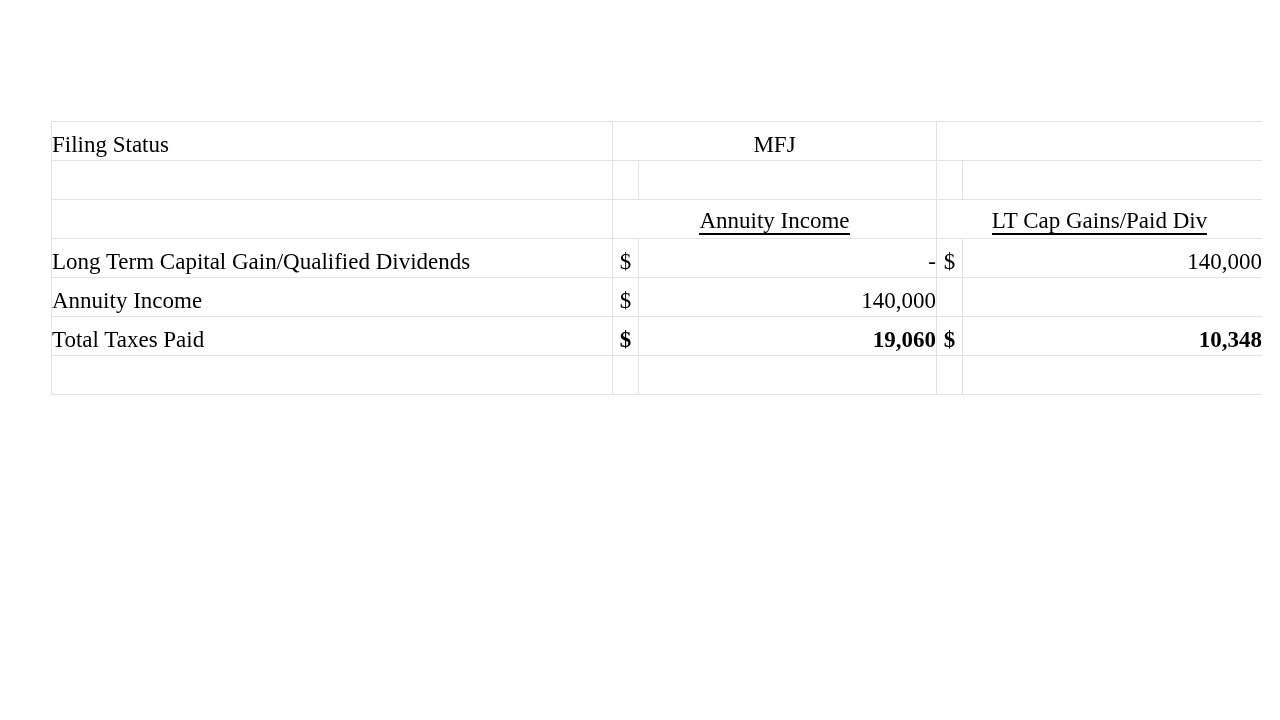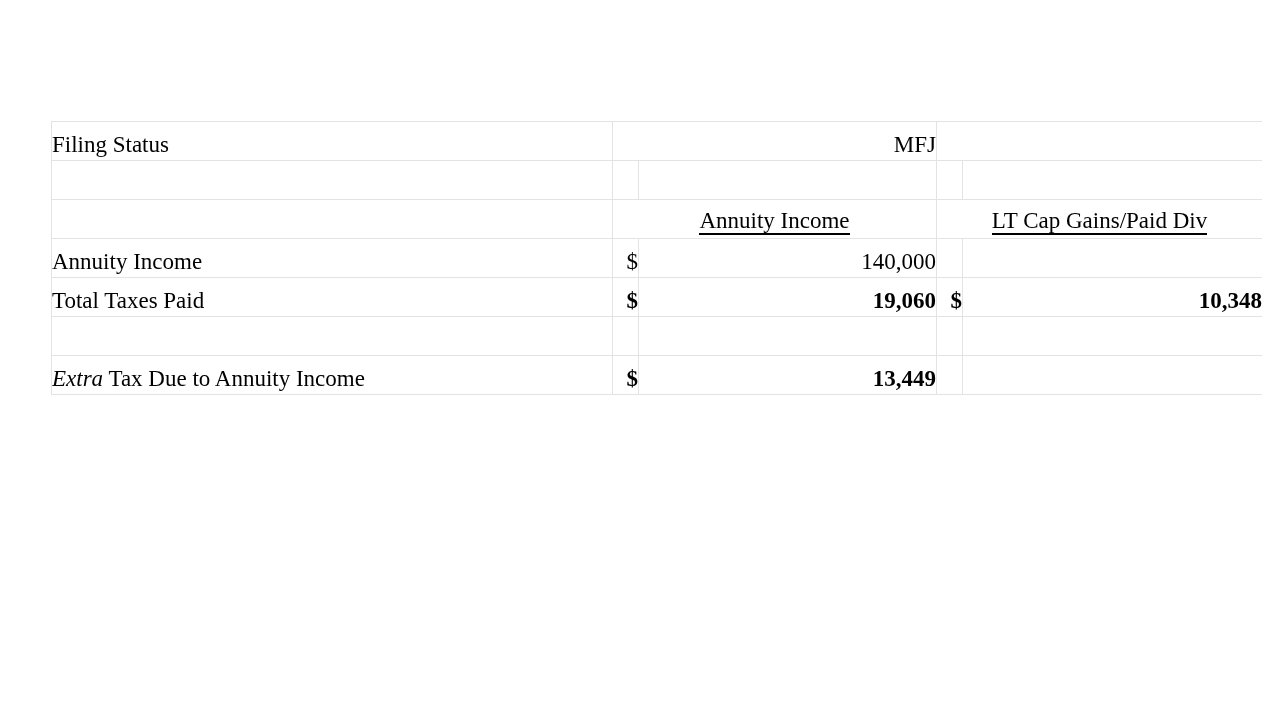--- a/index.html
+++ b/index.html
@@ -48,21 +48,21 @@
     overflow: hidden;
   }
   table.spreadsheet tr > td:first-child {
     border-left: 1px solid #e3e3e3;
   }
   table.spreadsheet tr:first-child > td {
     border-top: 1px solid #e3e3e3;
   }
 
   
-  td.cur { border-right: none; text-align: right; padding-left: 10px; }
+  td.cur { border-right: none; text-align: center; padding-left: 10px; }
   td.num { text-align: right; padding-right: 13px; }
 
   td.label { text-align: left; padding-left: 5px; }
 
   .blank-row td { height: 36px; }
 
   
   td.colhead {
     text-align: center;
     vertical-align: bottom;
@@ -115,20 +115,27 @@
         <td class="cur"></td>
         <td class="num"></td>
       </tr>
 
       <tr>
         <td class="label"></td>
         <td class="colhead" colspan="2"><span class="hd">Annuity Income</span></td>
         <td class="colhead" colspan="2"><span class="hd">LT Cap Gains/Paid Div</span></td>
       </tr>
 
+      <tr>
+        <td class="label"><span class="txt">Long Term Capital Gain/Qualified Dividends</span></td>
+        <td class="cur"><span class="txt">$</span></td>
+        <td class="num"><span class="txt">-</span></td>
+        <td class="cur"><span class="txt">$</span></td>
+        <td class="num"><span class="txt">140,000</span></td>
+      </tr>
 
       <tr>
         <td class="label"><span class="txt">Annuity Income</span></td>
         <td class="cur"><span class="txt">$</span></td>
         <td class="num"><span class="txt">140,000</span></td>
         <td class="cur"><span class="txt"></span></td>
         <td class="num"><span class="txt"></span></td>
       </tr>
 
 
@@ -142,23 +149,16 @@
       </tr>
 
       <tr class="blank-row">
         <td class="label"></td>
         <td class="cur"></td>
         <td class="num"></td>
         <td class="cur"></td>
         <td class="num"></td>
       </tr>
 
-      <tr>
-        <td class="label"><span class="txt"><span class="ital">Extra</span><span> Tax Due to Annuity Income</span></span></td>
-        <td class="cur" style="font-weight:bold"><span class="txt">$</span></td>
-        <td class="num" style="font-weight:bold"><span class="txt">13,449</span></td>
-        <td class="cur"><span class="txt"></span></td>
-        <td class="num"><span class="txt"></span></td>
-      </tr>
 
     </tbody>
   </table>
 </div>
 
 </body></html>

